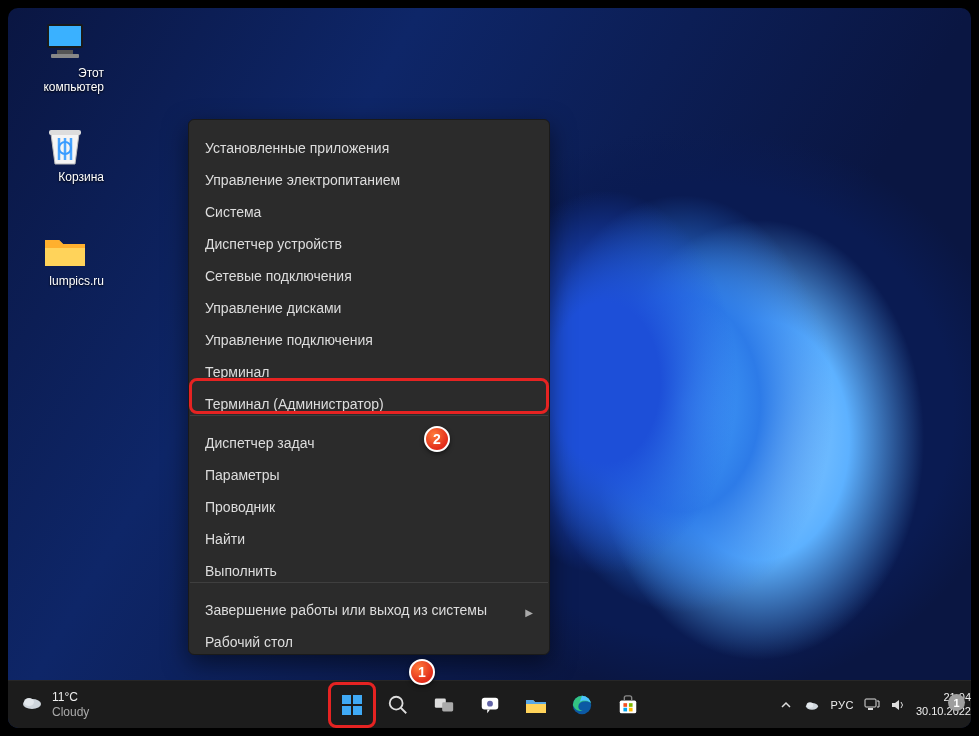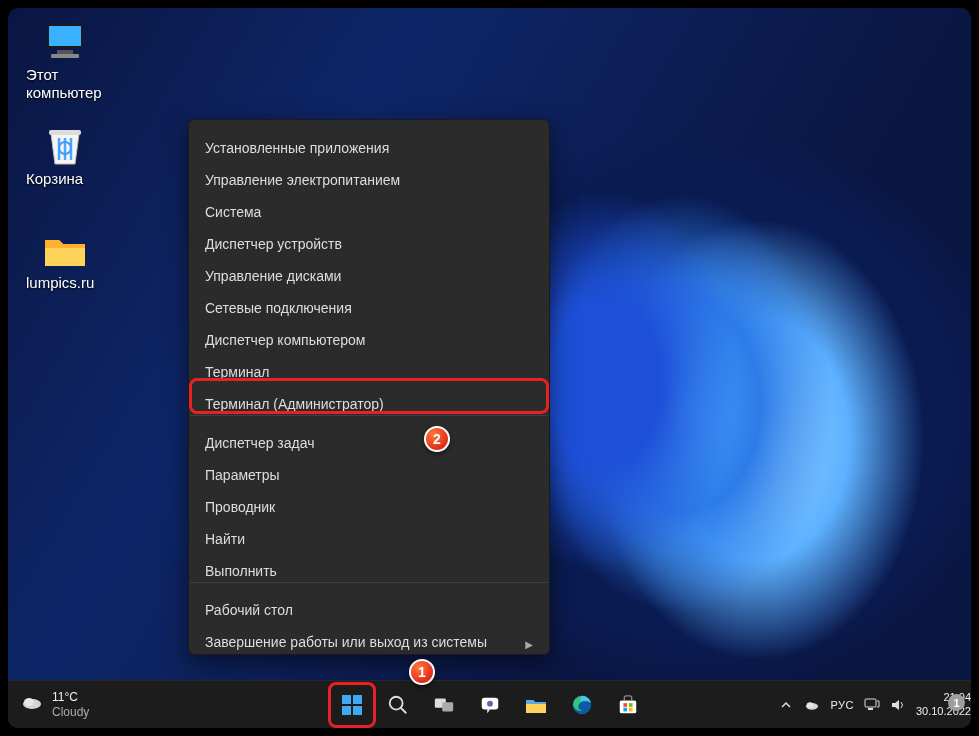--- a/index.html
+++ b/index.html
@@ -5,21 +5,21 @@
   * { margin: 0; padding: 0; box-sizing: border-box; font-family: 'Segoe UI', Tahoma, sans-serif; }
   body { width: 979px; height: 736px; overflow: hidden; background: #000; position: relative; }
   .frame { position: absolute; left: 8px; top: 8px; width: 963px; height: 720px; border-radius: 10px; overflow: hidden; background: #000; }
   .desktop { position: absolute; inset: 0; background:
     radial-gradient(ellipse 220px 320px at 62% 52%, #1d4fd8 0%, #1d4fd8 25%, transparent 60%),
     radial-gradient(ellipse 260px 360px at 70% 55%, #4aa9ff 0%, #2d7be8 30%, transparent 58%),
     radial-gradient(ellipse 300px 400px at 78% 60%, #9bd4ff 0%, #5db1ff 30%, transparent 55%),
     radial-gradient(ellipse 420px 380px at 72% 56%, #0a1b52 0%, #0a1b52 60%, transparent 75%),
     linear-gradient(120deg, #0a1642 0%, #0e2668 30%, #0a1642 70%);
   }
-  .desk-icon { position: absolute; width: 78px; text-align: left; color: #fff; font-size: 15px; }
+  .desk-icon { position: absolute; width: 78px; text-align: right; color: #fff; font-size: 12px; }
   .desk-icon .ico { width: 48px; height: 44px; margin: 0 auto 2px; }
   .desk-icon .lbl { text-shadow: 0 1px 2px #000; line-height: 1.2; }
   .context-menu { position: absolute; left: 180px; top: 111px; width: 362px; background: #2b2b2b; border: 1px solid #1a1a1a; border-radius: 6px; padding: 4px 0; box-shadow: 0 8px 24px rgba(0,0,0,.5); }
   .menu-item { display: flex; align-items: flex-end; justify-content: space-between; height: 32px; padding: 0 16px; color: #ddd; font-size: 14px; cursor: default; }
   .menu-sep { height: 1px; background: #3f3f3f; margin: 3px 1px; }
   .menu-arrow { color: #aaa; font-size: 10px; }
   .hl-item { position: relative; }
   .hl-border { position: absolute; left: 0; right: 0; top: -2px; bottom: -2px; border: 3px solid #e62322; border-radius: 8px; pointer-events: none; }
   .taskbar { position: absolute; left: 0; right: 0; bottom: 0; height: 48px; background: #1c1c1c; display: flex; align-items: center; color: #eee; border-top: 1px solid rgba(255,255,255,.05); }
   .tb-weather { display: flex; align-items: flex-start; gap: 8px; margin-left: 12px; font-size: 12px; line-height: 1.2; }
@@ -82,27 +82,27 @@
     <div class="menu-item">
         <span>Управление электропитанием</span>
       </div>
     <div class="menu-item">
         <span>Система</span>
       </div>
     <div class="menu-item">
         <span>Диспетчер устройств</span>
       </div>
     <div class="menu-item">
+        <span>Сетевые подключения</span>
+      </div>
+    <div class="menu-item">
         <span>Управление дисками</span>
       </div>
     <div class="menu-item">
-        <span>Сетевые подключения</span>
-      </div>
-    <div class="menu-item">
-        <span>Диспетчер компьютером</span>
+        <span>Управление подключения</span>
       </div>
     <div class="menu-item">
         <span>Терминал</span>
       </div>
     <div class="menu-item hl-item">
       <span>Терминал (Администратор)</span>
       <div class="hl-border"></div>
     </div>
     <div class="menu-sep"></div>
     <div class="menu-item">
@@ -115,26 +115,26 @@
         <span>Проводник</span>
       </div>
     <div class="menu-item">
         <span>Найти</span>
       </div>
     <div class="menu-item">
         <span>Выполнить</span>
       </div>
     <div class="menu-sep"></div>
     <div class="menu-item">
-        <span>Рабочий стол</span>
-      </div>
-    <div class="menu-item">
       <span>Завершение работы или выход из системы</span>
       <span class="menu-arrow">▶</span>
     </div>
+    <div class="menu-item">
+        <span>Рабочий стол</span>
+      </div>
   </div>
 
   <div class="callout" style="left:416px; top:418px;">2</div>
 
   <div class="taskbar">
     <div class="tb-weather">
       <span>
         <svg width="24" height="24" viewBox="0 0 24 24">
             <ellipse cx="12" cy="14" rx="9" ry="5" fill="#cfd6dc"></ellipse>
             <ellipse cx="9" cy="12" rx="5" ry="4" fill="#e3e8ec"></ellipse>

